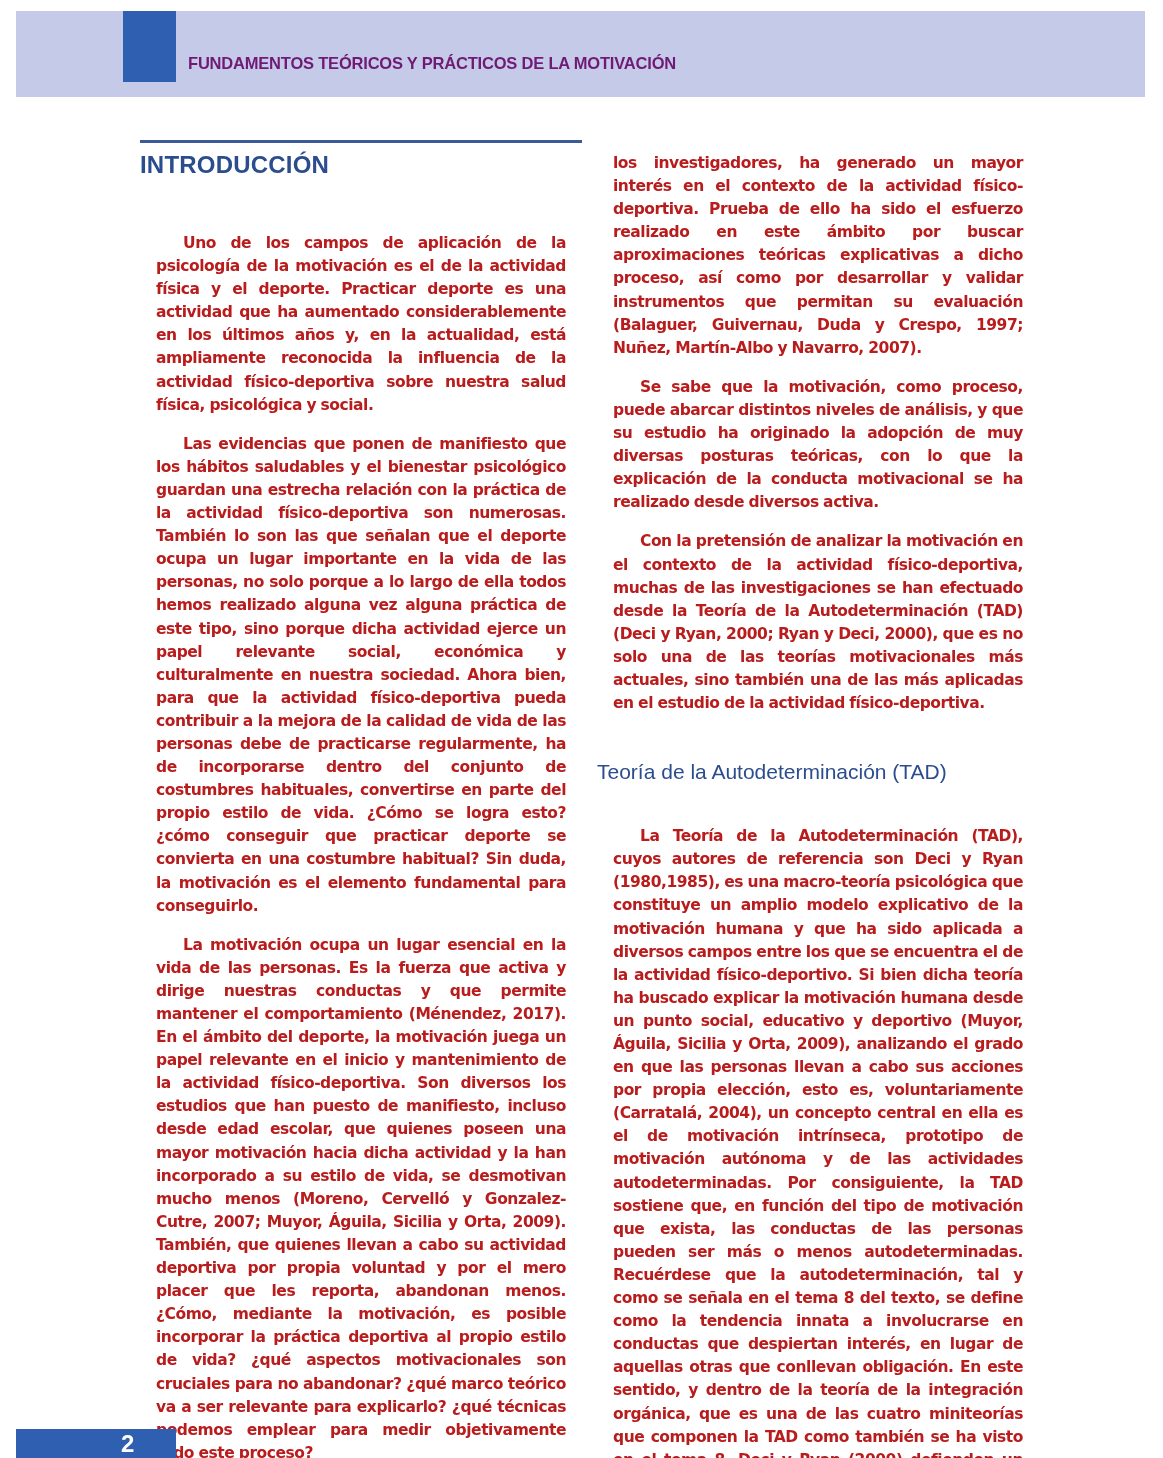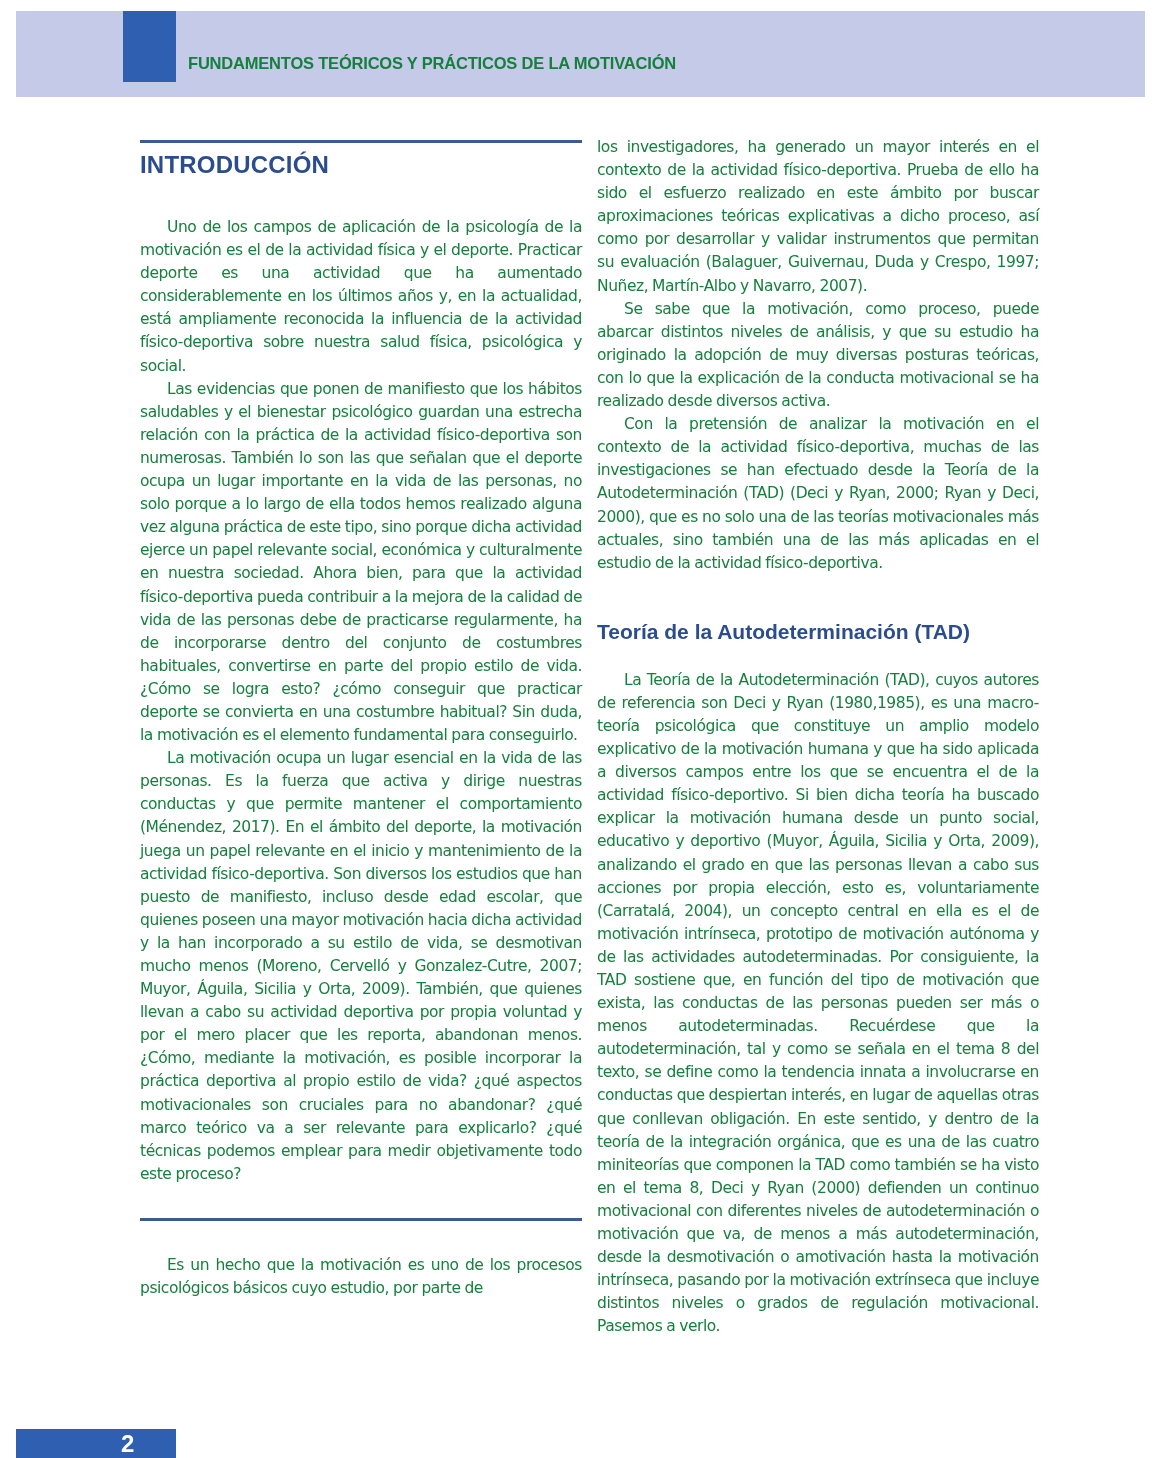--- a/index.html
+++ b/index.html
@@ -4,35 +4,35 @@
 <style>
   html, body { margin: 0; padding: 0; background: #ffffff; }
   body { width: 1163px; height: 1458px; position: relative; overflow: hidden;
          font-family: "DejaVu Sans", sans-serif; color: #3a3a3a; }
 
   .header-band { position: absolute; left: 16px; top: 11px; width: 1129px; height: 86px;
                  background: #c4cae8; }
   .header-block { position: absolute; left: 123px; top: 11px; width: 53px; height: 71px;
                   background: #2f5fb0; }
   .header-title { position: absolute; left: 188px; top: 54px; font-family: "Liberation Sans", sans-serif;
-                  font-weight: bold; font-size: 16.5px; letter-spacing: -0.2px; color: #15803d; }
+                  font-weight: bold; font-size: 16.5px; letter-spacing: -0.2px; color: #701a75; }
 
   .col { position: absolute; width: 442px; }
   .col-left { left: 140px; top: 140px; }
   .col-right { left: 597px; top: 136px; }
 
   .section-rule { height: 3px; background: #3e5a94; margin: 0 0 5px 0; }
   .section-title { font-family: "Liberation Sans", sans-serif; font-weight: bold; font-size: 24px;
                    color: #2b4d8e; margin: 0; line-height: 34px; letter-spacing: 0.2px; }
-  .subsection-title { font-family: "Liberation Sans", sans-serif; font-weight: bold; font-size: 21px;
+  .subsection-title { font-family: "Liberation Sans", sans-serif; font-weight: normal; font-size: 21px;
                       color: #2b4d8e; margin: 0; line-height: 30px; }
 
-  p.body { margin: 0; font-family: "DejaVu Sans", sans-serif; font-size: 15.5px; line-height: 23.1px;
-           text-align: justify; text-indent: 27px; color: #15803d; letter-spacing: -0.45px;
-           word-spacing: -0.5px; hyphens: manual; }
+  p.body { margin: 16px; font-family: "DejaVu Sans", sans-serif; font-size: 15.5px; line-height: 23.1px;
+           text-align: justify; text-indent: 27px; color: #b91c1c; letter-spacing: -0.45px;
+           word-spacing: -0.5px; hyphens: manual; font-weight: bold; }
 
   .footer-block { position: absolute; left: 16px; top: 1429px; width: 160px; height: 29px;
                   background: #2f5fb0; }
   .page-number { position: absolute; left: 121px; top: 1430px; font-family: "Liberation Sans", sans-serif;
                  font-weight: bold; font-size: 24px; color: #ffffff; }
 </style>
 </head>
 <body>
 
 <div class="header-band"></div>

